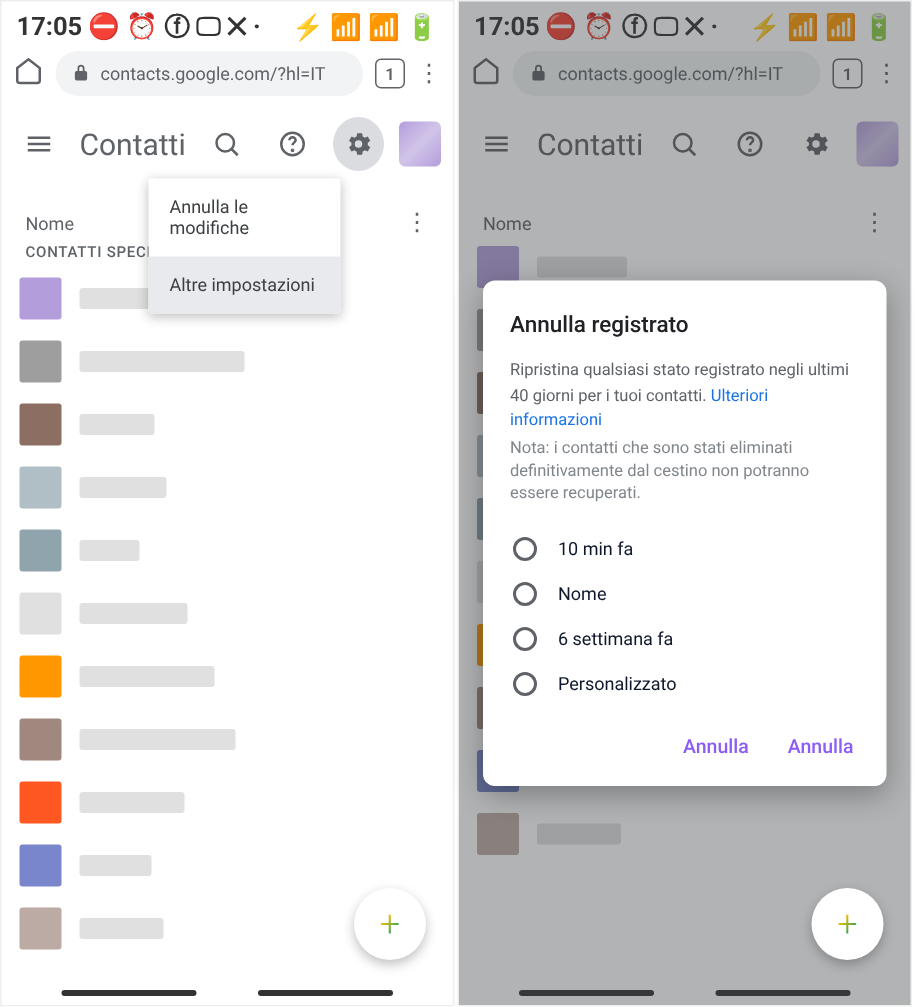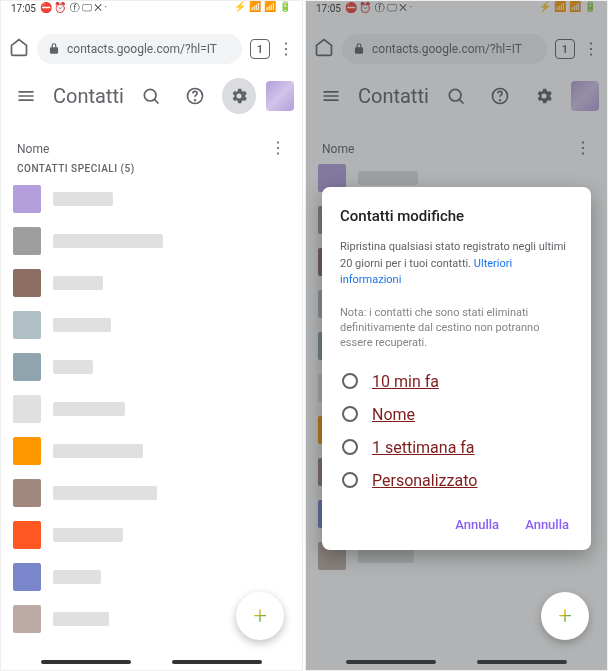--- a/index.html
+++ b/index.html
@@ -1,20 +1,20 @@
 <!DOCTYPE html>
 <html><head>
 <meta charset="utf-8">
 <style>
   * { box-sizing: border-box; margin: 0; padding: 0; font-family: Roboto, Arial, sans-serif; }
   body { background: #fff; width: 610px; height: 671px; overflow: hidden; position: relative; }
   .screen { width: 303px; height: 671px; position: absolute; top: 0; background: #fff; border: 1px solid #eee; }
   .screen.left { left: 0; }
   .screen.right { left: 305px; }
-  .statusbar { height: 28px; display: flex; align-items: flex-start; justify-content: space-between; padding: 0 10px; font-size: 10px; color: #333; }
+  .statusbar { height: 28px; display: flex; align-items: flex-end; justify-content: space-between; padding: 0 10px; font-size: 17px; color: #333; font-weight: bold; }
   .status-left, .status-right { display: flex; gap: 4px; align-items: center; }
   .browserbar { height: 40px; display: flex; align-items: center; gap: 8px; padding: 0 8px; }
   .urlpill { flex: 1; height: 30px; background: #f1f3f4; border-radius: 15px; display: flex; align-items: center; padding: 0 10px; font-size: 12px; color: #5f6368; gap: 6px; overflow: hidden; }
   .tabcount { width: 20px; height: 20px; border: 1.5px solid #5f6368; border-radius: 4px; display: flex; align-items: center; justify-content: center; font-size: 11px; font-weight: 600; color: #5f6368; }
   .appbar { height: 54px; display: flex; align-items: center; padding: 0 8px; gap: 10px; }
   .appbar .title { font-size: 20px; color: #5f6368; flex: 1; }
   .iconbtn { width: 36px; height: 36px; border-radius: 50%; display: flex; align-items: center; justify-content: center; }
   .iconbtn.settings-active { background: #dadce0; }
   .avatar { width: 30px; height: 30px; background: linear-gradient(135deg, #b39ddb 0%, #d1c4e9 50%, #b39ddb 100%); border-radius: 4px; }
   .colhead { height: 34px; display: flex; align-items: flex-end; padding: 0 16px; font-size: 12px; color: #5f6368; justify-content: space-between; border-bottom: 1px solid transparent; }
@@ -27,27 +27,27 @@
   .navbar { position: absolute; bottom: 6px; left: 0; right: 0; display: flex; justify-content: space-evenly; }
   .navpill { width: 90px; height: 4px; background: #333; border-radius: 2px; }
   .dropdown { position: absolute; top: 118px; left: 98px; width: 128px; background: #fff; box-shadow: 0 2px 8px rgba(0,0,0,0.25); border-radius: 2px; z-index: 30; }
   .dropdown .item { padding: 12px 14px; font-size: 12px; color: #3c4043; }
   .dropdown .item.hover { background: #e8eaed; }
   .scrim { position: absolute; inset: 0; background: rgba(60,64,67,0.4); z-index: 20; }
   .dialog { position: absolute; left: 16px; right: 16px; top: 186px; background: #fff; border-radius: 8px; padding: 20px 18px 12px; z-index: 30; box-shadow: 0 6px 20px rgba(0,0,0,0.3); }
   .dialog h3 { font-size: 15px; font-weight: 500; color: #202124; margin-bottom: 14px; }
   .dialog .desc { font-size: 11px; color: #5f6368; line-height: 1.5; }
   .dialog .link { color: #1a73e8; }
-  .dialog .note { font-size: 11px; color: #80868b; line-height: 1.4; margin-top: 16px; margin-bottom: 14px; }
+  .dialog .note { font-size: 11px; color: #80868b; line-height: 1.4; margin-top: 2px; margin-bottom: 14px; }
   .dialog .sublabel { font-size: 12px; color: #3c4043; margin-bottom: 10px; }
   .radio-row { display: flex; align-items: center; gap: 14px; padding: 7px 2px; }
   .radio { width: 16px; height: 16px; border-radius: 50%; border: 2px solid #5f6368; position: relative; flex-shrink: 0; }
   .radio.sel { border-color: #1a73e8; }
   .radio.sel::after { content: ''; position: absolute; inset: 3px; border-radius: 50%; background: #1a73e8; }
-  .radio-label { font-size: 16px; color: #7f1d1d; text-decoration: underline; }
+  .radio-label { font-size: 12px; color: #0f172a; }
   .dlg-actions { display: flex; justify-content: flex-end; gap: 18px; margin-top: 14px; }
   .dlg-btn { font-size: 13px; font-weight: 500; color: #8b5cf6; padding: 6px 4px; }
   .icon { width: 20px; height: 20px; }
   .icon-sm { width: 14px; height: 14px; }
   .screen.right .appbar, .screen.right .colhead, .screen.right .statusbar, .screen.right .browserbar { position: relative; z-index: 10; }
   .screen.right .avatar-top { position: relative; z-index: 40; }
   .fab.right-fab { z-index: 40; }
   .vdots { display: inline-block; font-size: 16px; line-height: 1; color: #5f6368; letter-spacing: 0; }
 </style>
 </head>
@@ -155,20 +155,24 @@
       <div class="contactrow">
         <div class="c-av" style="background: rgb(121, 134, 203);"></div>
         <div class="c-blur" style="width: 48px; background: rgb(224, 224, 224);"></div>
       </div>
       <div class="contactrow">
         <div class="c-av" style="background: rgb(188, 170, 164);"></div>
         <div class="c-blur" style="width: 56px; background: rgb(224, 224, 224);"></div>
       </div>
     </div>
 
+  <div class="dropdown">
+    <div class="item">Annulla le modifiche</div>
+    <div class="item hover">Altre impostazioni</div>
+  </div>
 
   <div class="fab">
       <span>+</span>
     </div>
   <div class="navbar">
     <div class="navpill"></div>
     <div class="navpill"></div>
   </div>
 </div>
 
@@ -271,37 +275,37 @@
       </div>
       <div class="contactrow">
         <div class="c-av" style="background: rgb(188, 170, 164);"></div>
         <div class="c-blur" style="width: 56px; background: rgb(224, 224, 224);"></div>
       </div>
     </div>
 
   <div class="scrim"></div>
 
   <div class="dialog">
-    <h3>Contatti modifiche</h3>
+    <h3>Annulla registrato</h3>
     <p class="desc">
-      <span>Ripristina qualsiasi stato registrato negli ultimi 20 giorni per i tuoi contatti. </span><span class="link">Ulteriori informazioni</span>
+      <span>Ripristina qualsiasi stato registrato negli ultimi 40 giorni per i tuoi contatti. </span><span class="link">Ulteriori informazioni</span>
     </p>
     <p class="note">Nota: i contatti che sono stati eliminati definitivamente dal cestino non potranno essere recuperati.</p>
 
     <div class="radio-row">
       <div class="radio"></div>
       <span class="radio-label">10 min fa</span>
     </div>
     <div class="radio-row">
       <div class="radio"></div>
       <span class="radio-label">Nome</span>
     </div>
     <div class="radio-row">
       <div class="radio"></div>
-      <span class="radio-label">1 settimana fa</span>
+      <span class="radio-label">6 settimana fa</span>
     </div>
     <div class="radio-row">
       <div class="radio"></div>
       <span class="radio-label">Personalizzato</span>
     </div>
 
     <div class="dlg-actions">
       <span class="dlg-btn">Annulla</span>
       <span class="dlg-btn">Annulla</span>
     </div>

